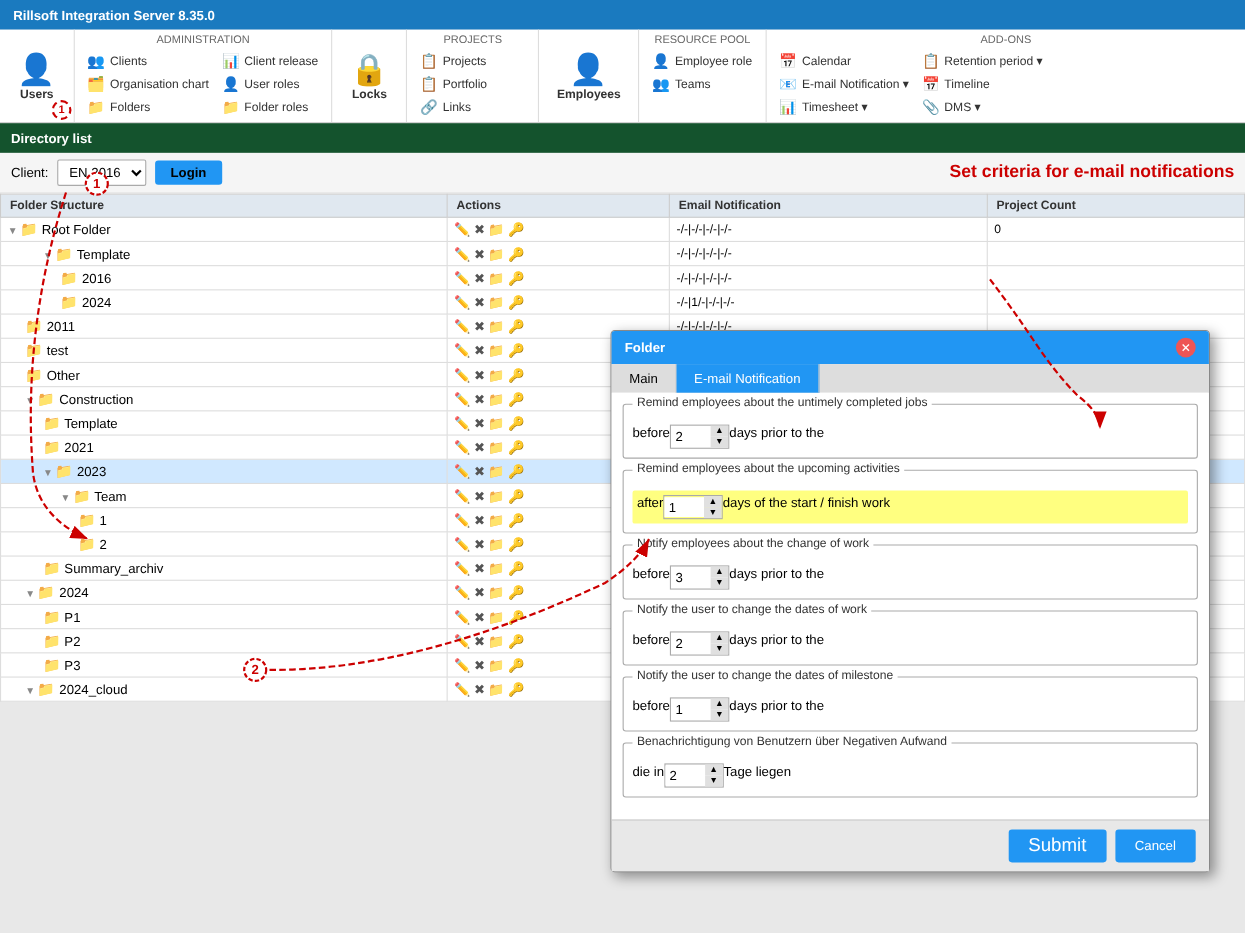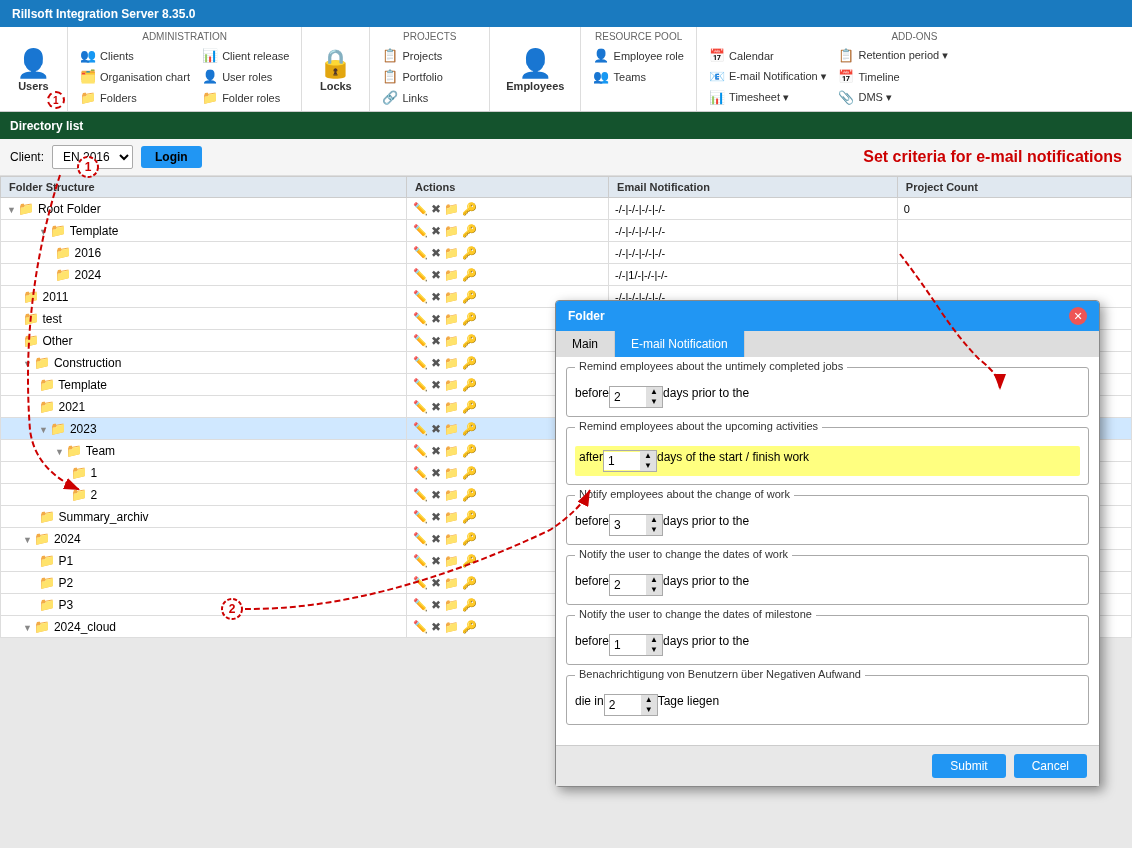--- a/index.html
+++ b/index.html
@@ -245,21 +245,21 @@
       gap: 8px;
       border-top: 1px solid #ccc;
     }
     .submit-btn {
       background: #2196f3;
       color: white;
       border: none;
       padding: 5px 18px;
       border-radius: 3px;
       cursor: pointer;
-      font-size: 12px;
+      font-size: 17px;
     }
     .cancel-btn {
       background: #2196f3;
       color: white;
       border: none;
       padding: 5px 18px;
       border-radius: 3px;
       cursor: pointer;
       font-size: 12px;
     }

